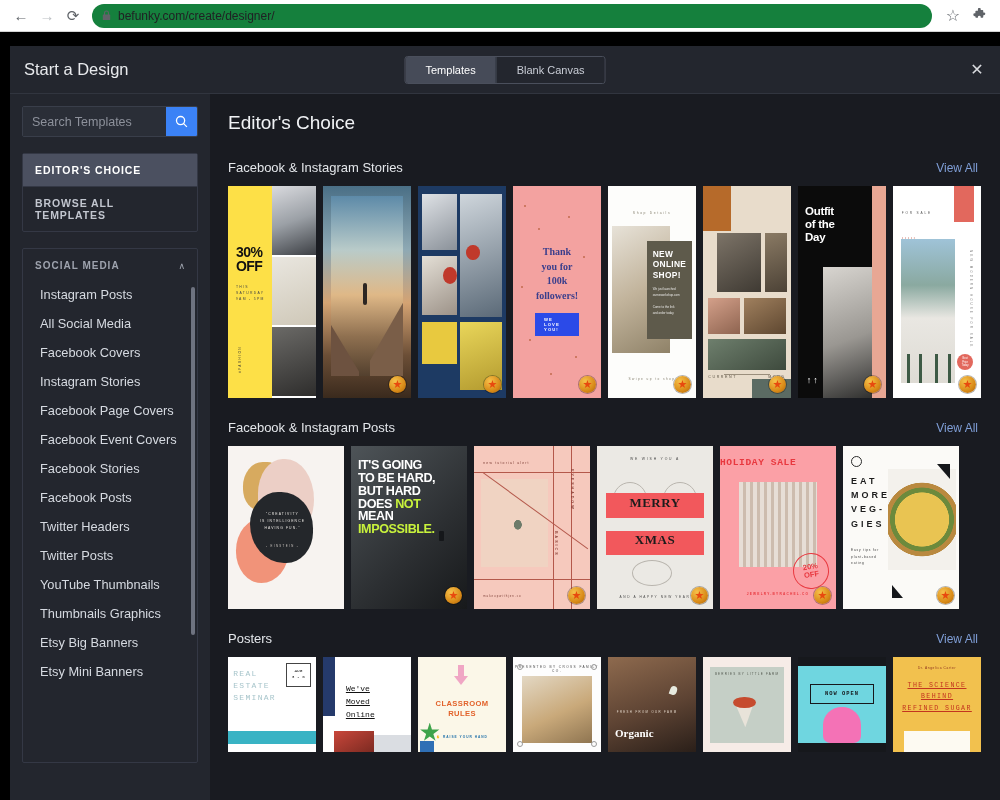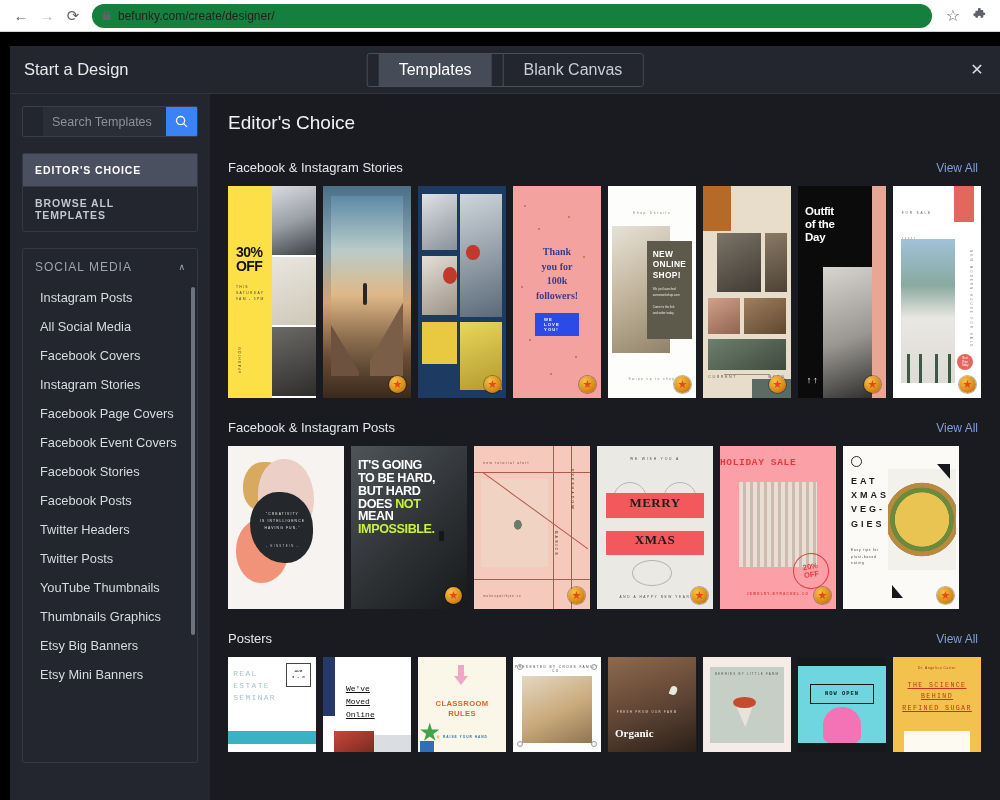--- a/index.html
+++ b/index.html
@@ -75,25 +75,24 @@
   #tab-group {
     position: absolute; left: 50%; top: 50%;
     transform: translate(-50%, -50%);
     display: flex;
     border: 1px solid #4a4f5c;
     border-radius: 3px;
     overflow: hidden;
   }
   .tab {
     padding: 7px 20px;
-    font-size: 16px; color: #c9cdd6;
+    font-size: 11px; color: #c9cdd6;
     background: #23262e;
     border: none; cursor: pointer;
     font-family: "Liberation Sans", sans-serif;
-    margin-left: 11px;
   }
   .tab.active { background: #464b58; color: #ffffff; }
   .tab + .tab { border-left: 1px solid #4a4f5c; }
   #close-btn {
     position: absolute; right: 12px; top: 50%;
     transform: translateY(-50%);
     width: 22px; height: 22px;
     display: flex; align-items: center; justify-content: center;
     color: #d8dade; font-size: 16px; cursor: pointer;
   }
@@ -107,21 +106,20 @@
     padding: 12px;
     position: relative;
     overflow: hidden;
   }
   #search-row {
     display: flex; height: 31px;
     margin-bottom: 16px;
     border: 1px solid #393e4a;
     border-radius: 2px;
     overflow: hidden;
-    padding-left: 20px;
   }
   #search-input {
     flex: 1 1 auto; min-width: 0;
     background: #2a2e37;
     border: none; outline: none;
     color: #cfd3db;
     font-size: 12.5px;
     padding: 0 9px;
     font-family: "Liberation Sans", sans-serif;
   }
@@ -147,21 +145,21 @@
     border-radius: 2px;
     height: 515px;
     overflow: hidden;
     position: relative;
   }
   #cat-header {
     display: flex; align-items: center; justify-content: space-between;
     padding: 11px 12px 9px 12px;
   }
   #cat-header-label {
-    font-size: 12px; letter-spacing: 1px; color: #9ea3ae; font-weight: 400;
+    font-size: 10px; letter-spacing: 1px; color: #9ea3ae; font-weight: 700;
   }
   #chevron { color: #9ea3ae; font-size: 9px; }
   .cat-item {
     padding: 7px 12px 7px 17px;
     font-size: 12.8px; color: #d6dae1; cursor: pointer;
     white-space: nowrap;
   }
   #cat-scrollbar {
     position: absolute; right: 2px; top: 38px;
     width: 4px; height: 348px;
@@ -718,21 +716,21 @@
                 <span>★</span>
               </div>
           </div>
 
           <div class="thumb post p6">
             <div class="bowl"></div>
               <div class="tri"></div>
               <div class="tri2"></div>
               <div class="mandala"></div>
             <div class="tt h" style="white-space:pre-line">EAT
-XMAS
+MORE
 VEG-
 GIES</div>
             <div class="tt s" style="white-space:pre-line">Easy tips for
 plant-based
 eating</div>
             <div class="badge">
                 <span>★</span>
               </div>
           </div>
         </div>

